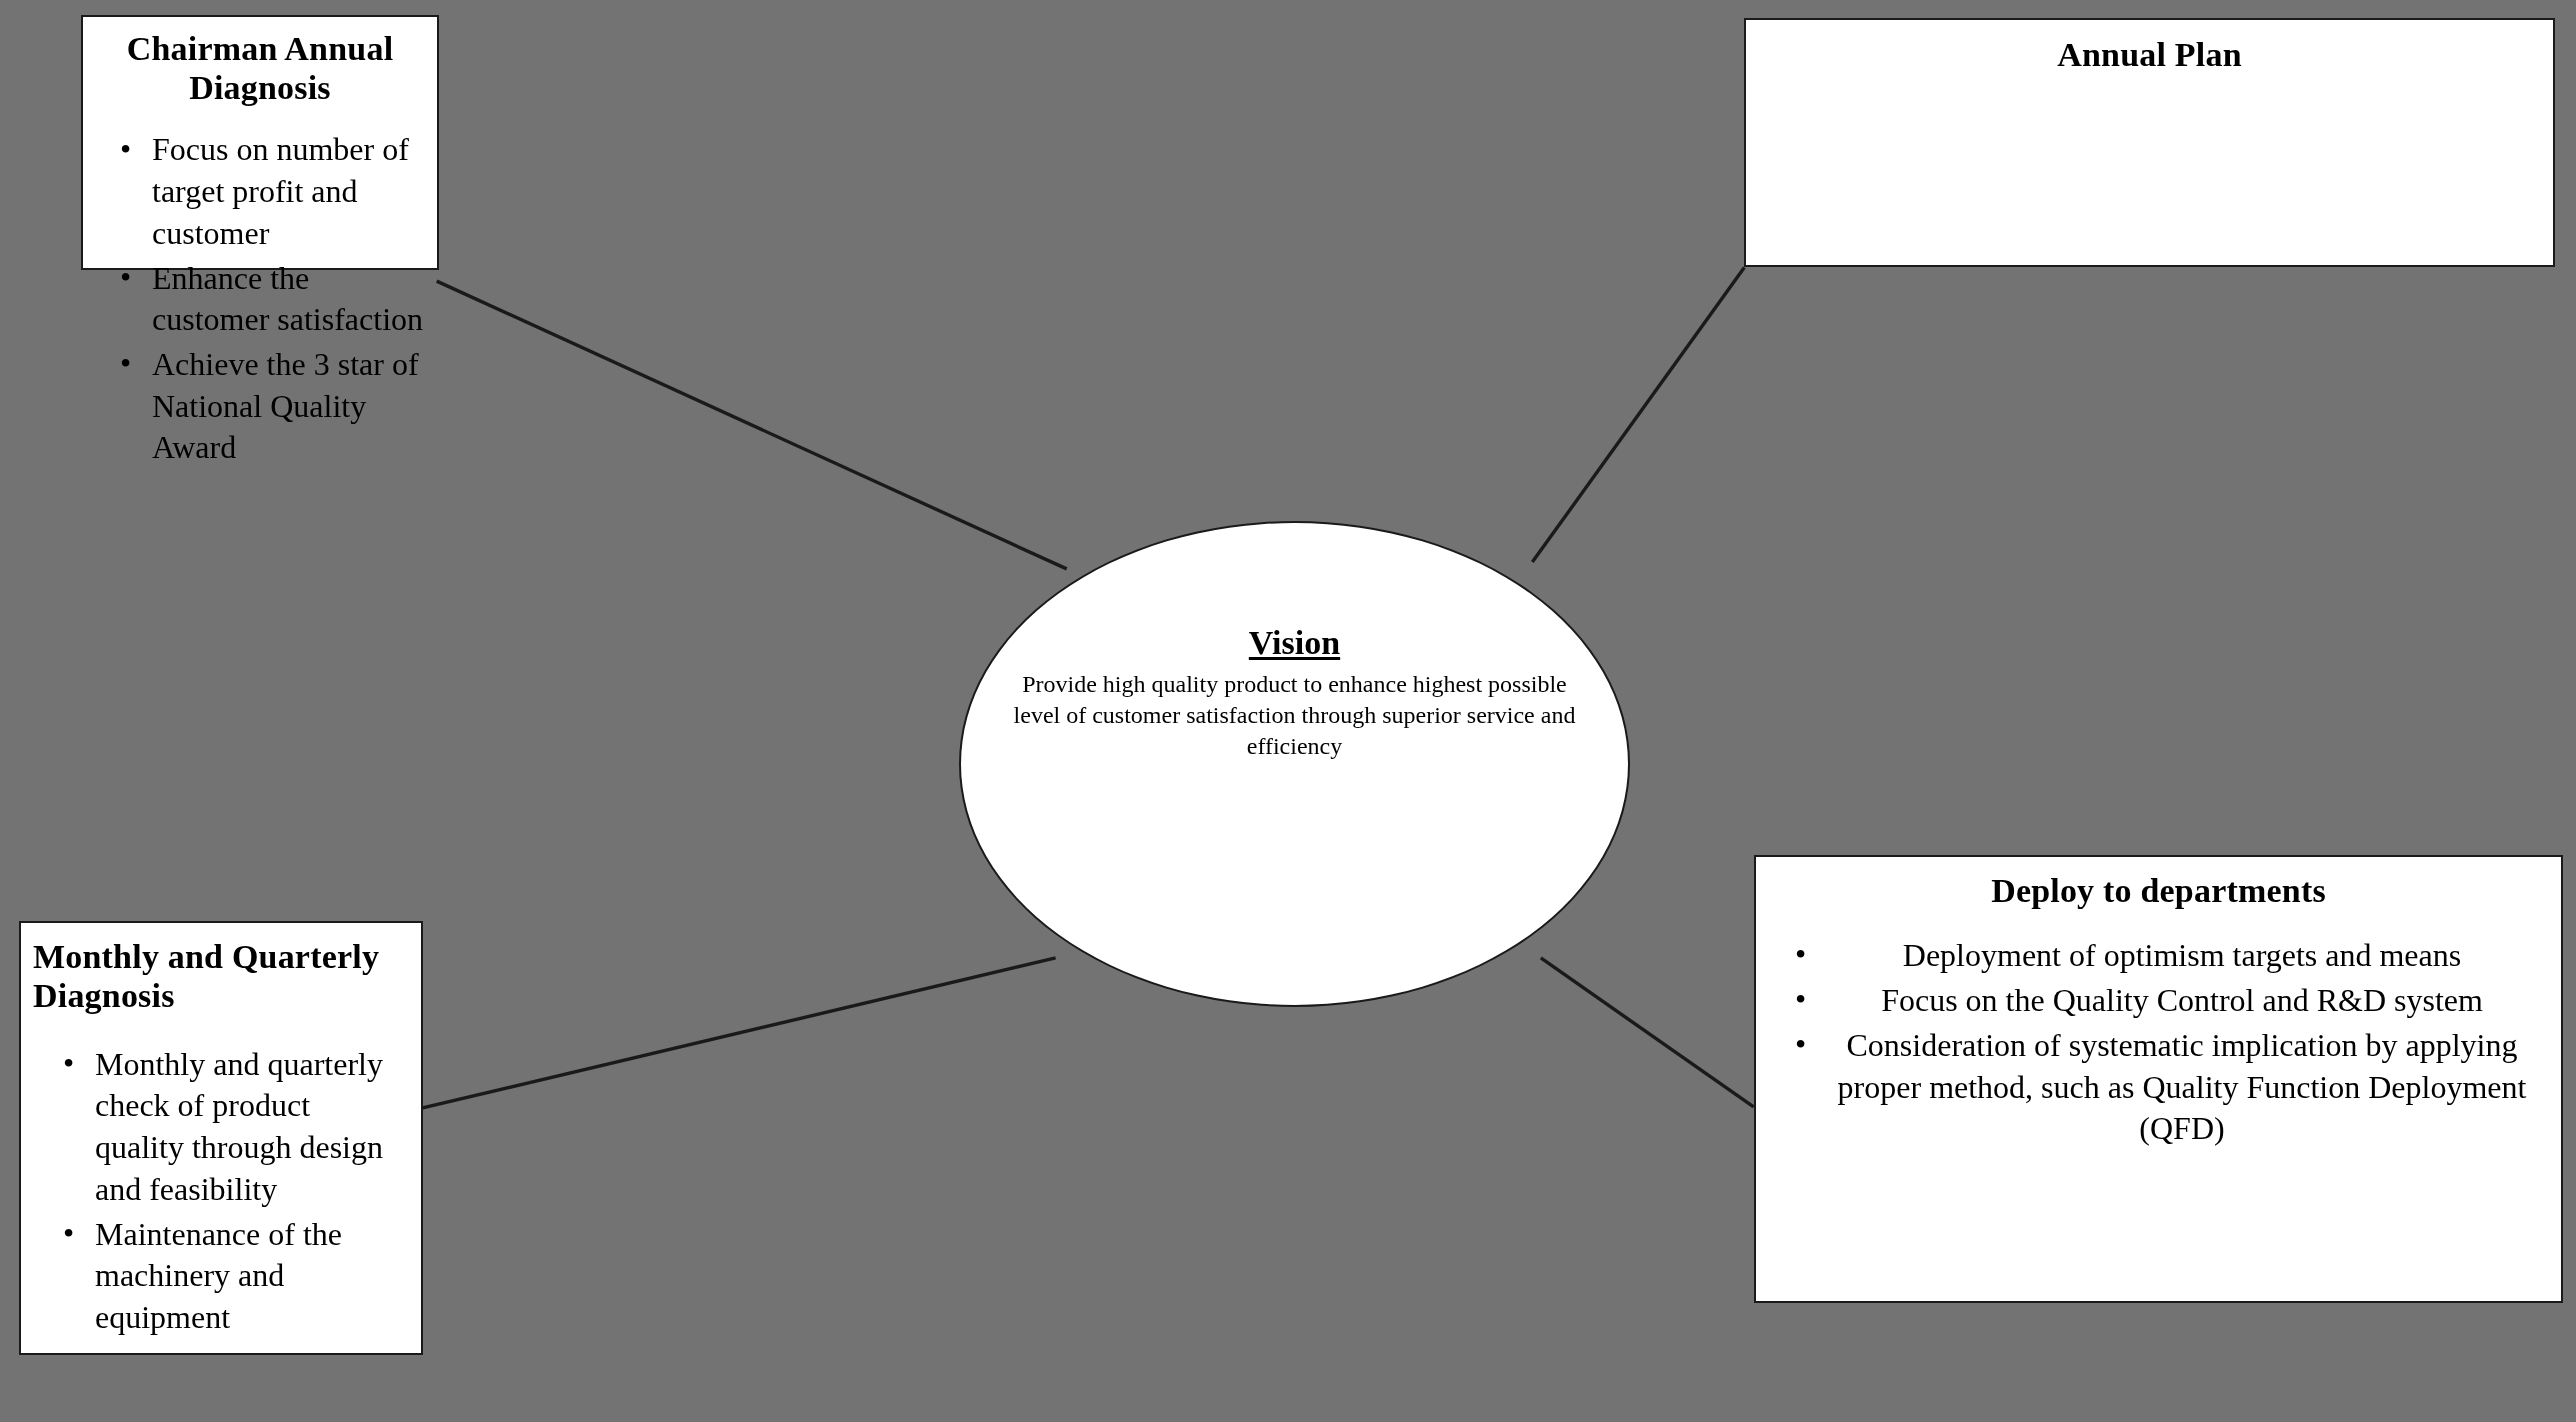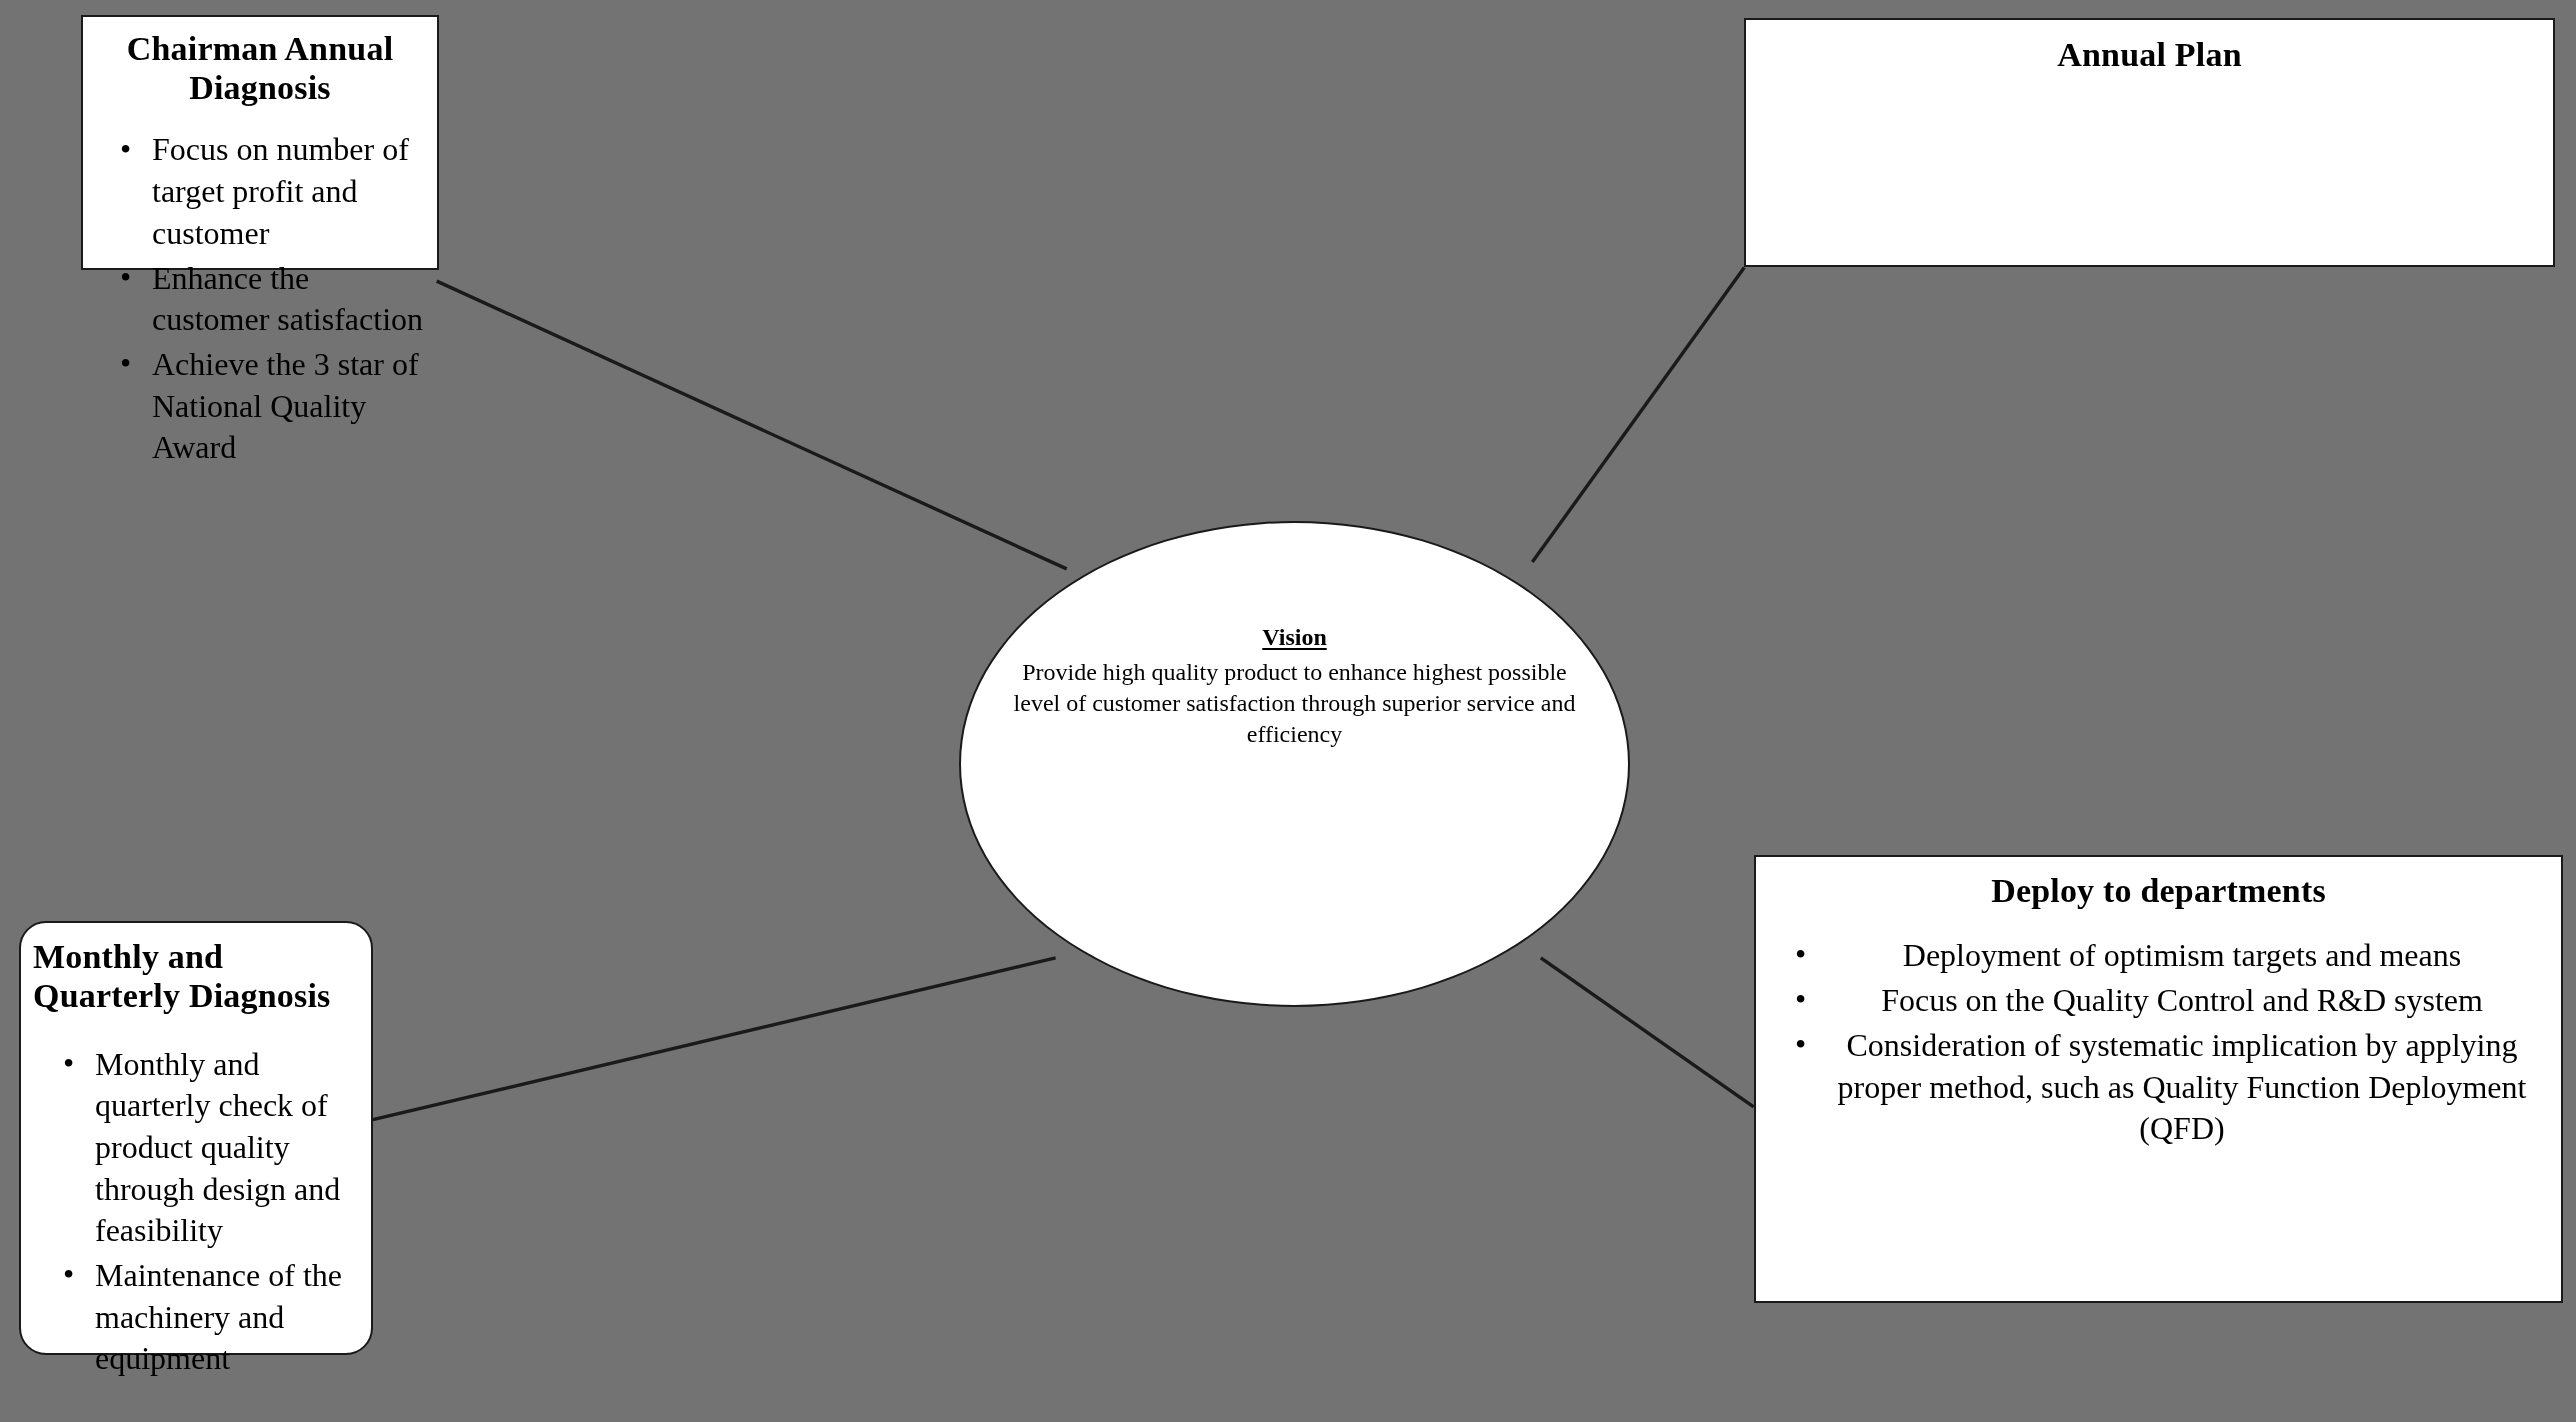--- a/index.html
+++ b/index.html
@@ -73,21 +73,21 @@
   #box-chairman .box-title { margin: 12px 0 22px 0; }
   #box-chairman ul.bullets { margin: 0 12px 0 32px; }
 
   #box-annual-plan {
     left: 1744px; top: 18px; width: 811px; height: 249px;
   }
   #box-annual-plan .box-title { margin: 15.3px 0 25.5px 0; }
   #box-annual-plan ul.bullets { margin: 0 22px 0 27px; }
 
   #box-monthly {
-    left: 19px;  top: 921px; width: 354px; height: 434px; border-radius: 27px;
+    left: 19px;  top: 921px; width: 404px; height: 434px;
   }
   #box-monthly .box-title { margin: 13.6px 0 29px 12px; }
   #box-monthly ul.bullets { margin: 0 15.3px 0 37px; }
 
   #box-deploy {
     left: 1754px; top: 855px; width: 809px; height: 448px;
   }
   #box-deploy .box-title { margin: 13.6px 0 25.5px 0; }
   #box-deploy ul.bullets { margin: 0 24px 0 34px; text-align: center; }
 
@@ -106,21 +106,21 @@
     flex-direction: column;
     align-items: center;
     justify-content: flex-start;
   }
   #vision-inner {
     width: 596px;
     margin-top: 100px;
     text-align: center;
   }
   #vision-title {
-    font-size: 24px;
+    font-size: 34px;
     font-weight: bold;
     text-decoration: underline;
     text-underline-offset: 3.4px;
     line-height: 1.2;
     margin-bottom: 5.1px;
   }
   #vision-text {
     font-size: 24px;
     line-height: 1.30;
   }

